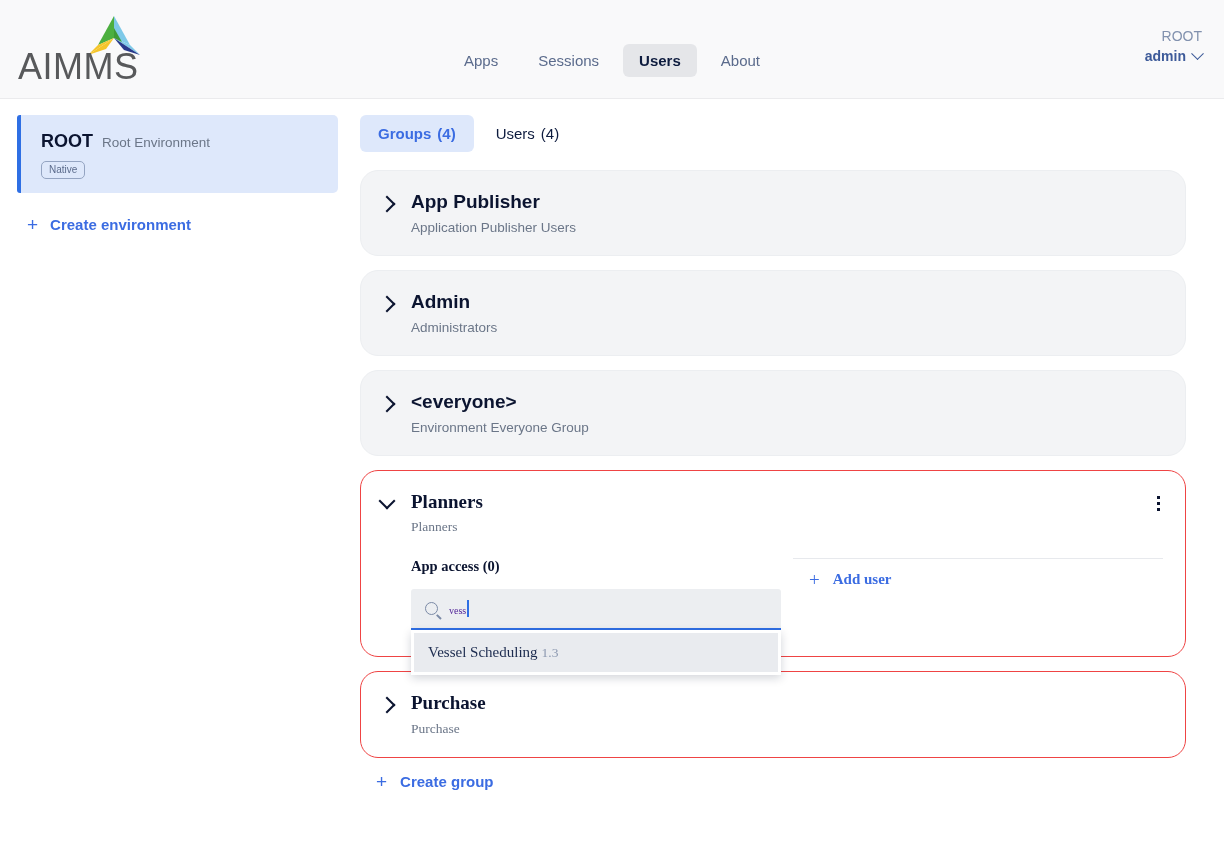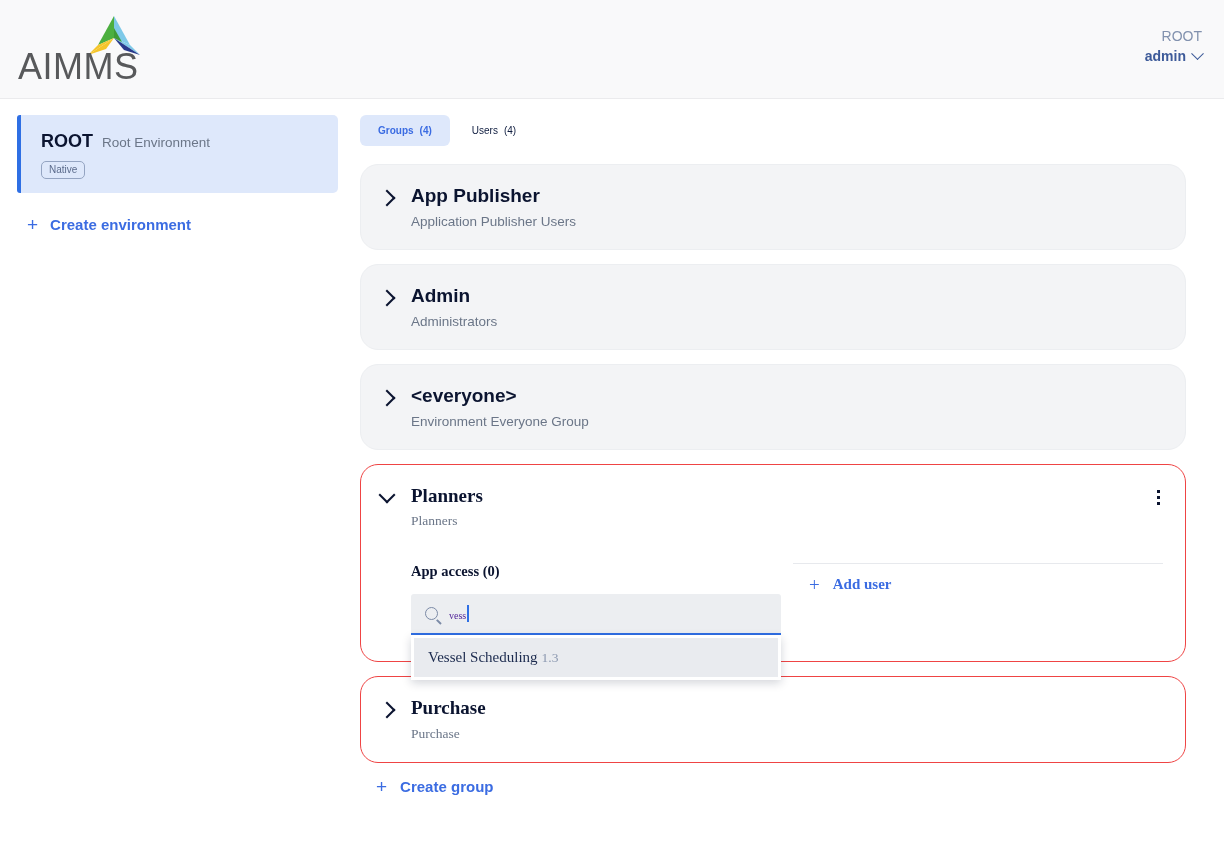--- a/index.html
+++ b/index.html
@@ -179,21 +179,21 @@
     padding: 16px 38px 0 0;
     position: relative;
   }
   .tabs {
     display: flex;
     align-items: center;
     gap: 4px;
     margin-bottom: 18px;
   }
   .tab {
-    font-size: 10px;
+    font-size: 15px;
     padding: 10px 18px;
     border-radius: 6px;
     cursor: pointer;
     color: #0d1b3e;
     white-space: nowrap;
   }
   .tab.active {
     background: #dee8fb;
     color: #3b6ce2;
     font-weight: 600;
@@ -266,21 +266,21 @@
   .kebab i {
     display: block;
     width: 3px;
     height: 3px;
     background: #0b1430;
   }
 
   
   .cols {
     display: flex;
-    margin-top: 34px;
+    margin-top: 23px;
     padding-left: 30px;
     gap: 12px;
   }
   .col { flex: 1; max-width: 432px; }
   .col-head {
     font-size: 14.5px;
     font-weight: 700;
     color: #0b1430;
     margin-bottom: 14px;
   }
@@ -386,20 +386,26 @@
       <polygon points="28,2 12,31 28,24" fill="#4caf3f"></polygon>
       <polygon points="28,24 44,31 54,41" fill="#7ec9e8"></polygon>
       <polygon points="28,24 54,41 38,36" fill="#283a8c"></polygon>
       <polygon points="28,24 12,31 2,41" fill="#f5c52a"></polygon>
       <polygon points="28,24 2,41 20,35" fill="#f5c52a"></polygon>
       <polygon points="28,14 36,28 28,24" fill="#3f9a35"></polygon>
     </svg>
     <div class="logo-text">AIMMS</div>
   </div>
 
+  <nav class="mainnav">
+    <div class="navitem">Apps</div>
+    <div class="navitem">Sessions</div>
+    <div class="navitem active">Users</div>
+    <div class="navitem">About</div>
+  </nav>
 
   <div class="usermenu">
     <div class="env">ROOT</div>
     <div class="acct">
       <span>admin</span>
       <span class="chev-dn"></span>
     </div>
   </div>
 </div>
 

